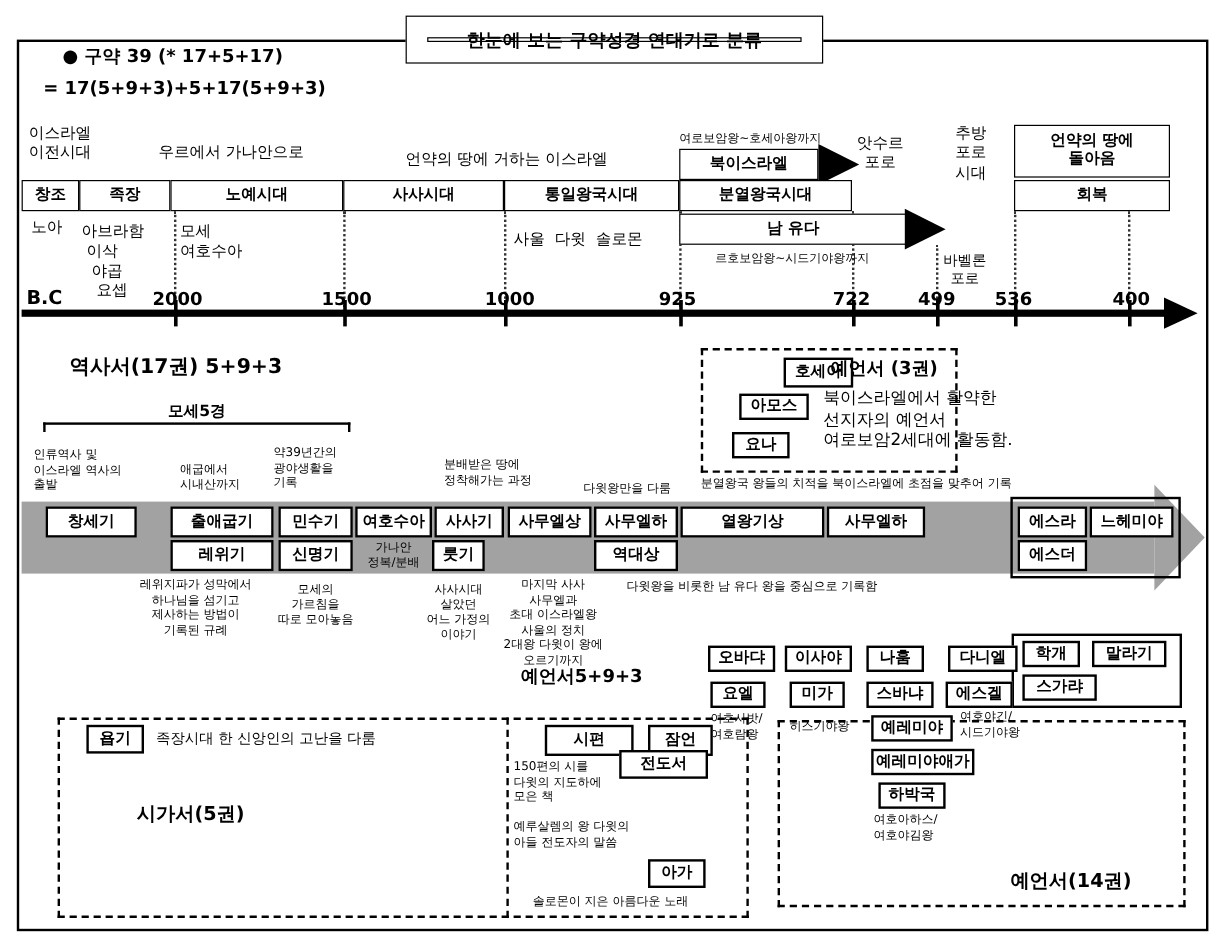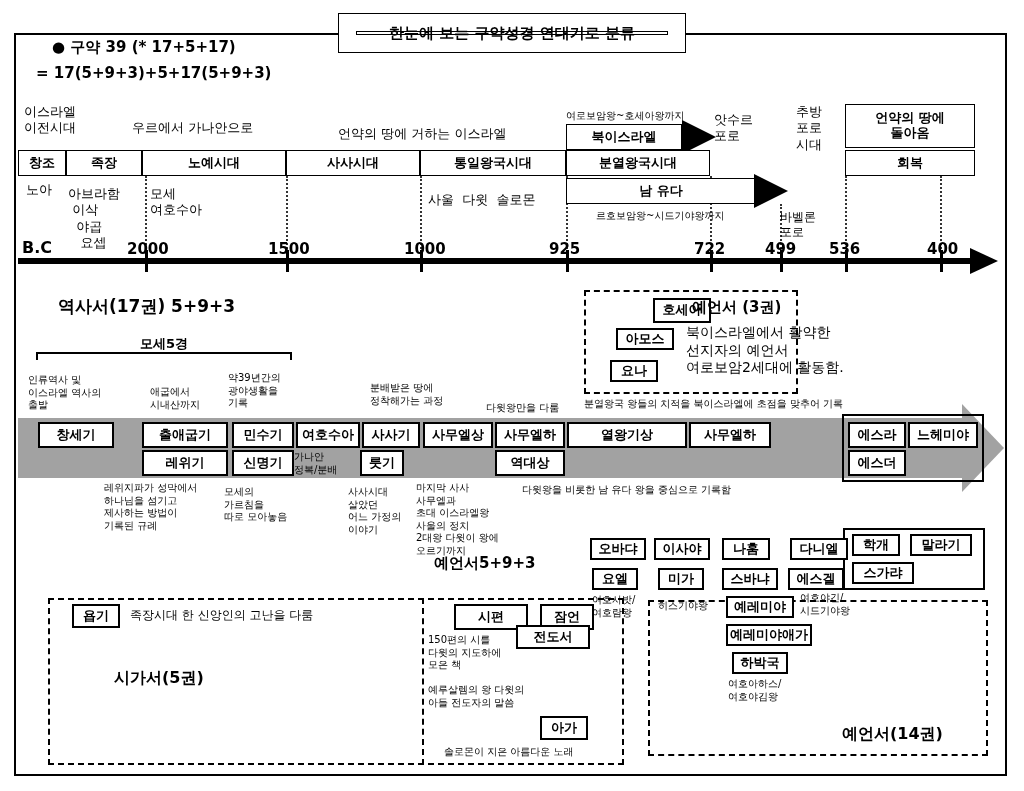--- a/index.html
+++ b/index.html
@@ -4,21 +4,21 @@
 <style>
   *{margin:0;padding:0;box-sizing:border-box}
   body{font-family:"DejaVu Sans","Liberation Sans",sans-serif;background:#fff;color:#000}
   .stage{position:relative;width:1024px;height:791px;background:#fff;overflow:hidden}
   .frame{position:absolute;left:14px;top:33px;width:993px;height:743px;border:2px solid #000;z-index:0}
   .titlebox{position:absolute;left:338px;top:13px;width:348px;height:40px;border:1px solid #000;padding:17px;background:#fff;z-index:6}
   .titlebox-inner{width:100%;height:100%;border:1px solid #000;display:flex;align-items:center;justify-content:center;font-weight:bold;font-size:15px}
   .txt{position:absolute;white-space:pre-line;font-size:11px;line-height:1.25;z-index:3}
   .pre{white-space:pre}
   .bold{font-weight:bold}
-  .center{text-align:left}
+  .center{text-align:center}
   .small{font-size:10px}
   .f12{font-size:12px}.f13{font-size:13px}.f15{font-size:15px}.f16{font-size:16px}.f17{font-size:17px}
   .box{position:absolute;background:#fff;border:2px solid #000;display:flex;align-items:center;justify-content:center;
        font-weight:bold;font-size:13px;text-align:center;line-height:1.15;white-space:pre-line;z-index:3}
   .b1{border-width:1px}
   .dashbox{position:absolute;border:2px dashed #000;z-index:1;background:transparent}
   .dash-v{position:absolute;width:0;border-left:2px dashed #000;z-index:1}
   .dot-v{position:absolute;width:0;border-left:2px dotted #333;z-index:0}
   .tl{position:absolute;left:18px;top:258px;width:956px;height:6px;background:#000;z-index:2}
   .tick{position:absolute;width:3px;height:22px;top:250px;background:#000;z-index:2}

